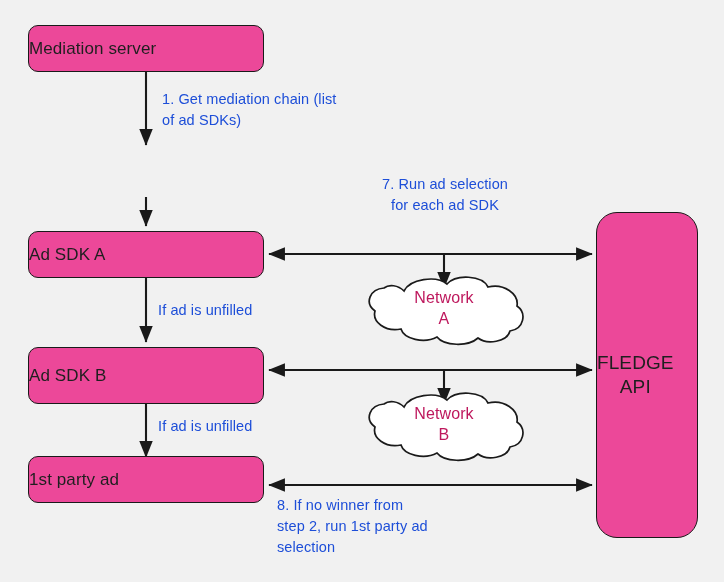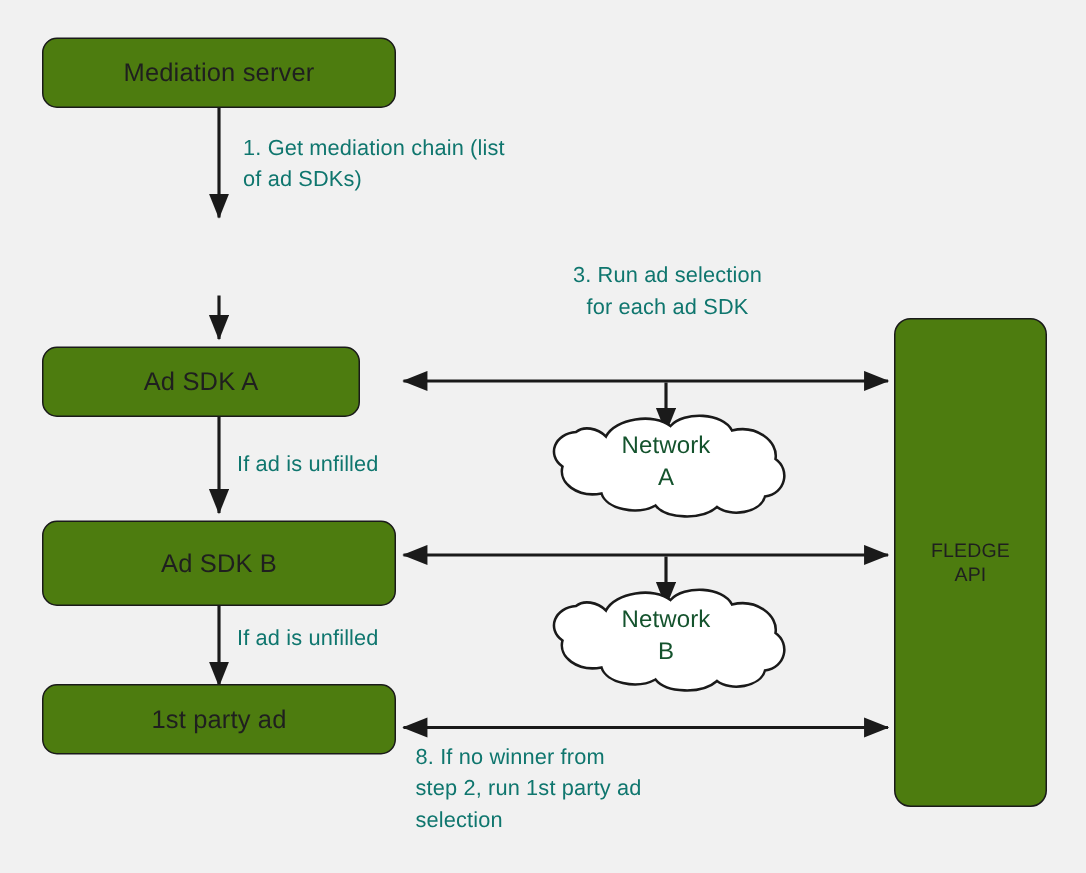--- a/index.html
+++ b/index.html
@@ -23,57 +23,57 @@
     position: absolute;
     left: 0;
     top: 0;
     width: 724px;
     height: 582px;
   }
   
   .node-box {
     position: absolute;
     box-sizing: border-box;
-    background: #4d7c0f;
+    background: #ec4899;
     border: 1.6px solid #1a1a1a;
     border-radius: 10px;
     display: flex;
     align-items: center;
-    justify-content: center;
+    justify-content: flex-start;
     text-align: center;
     color: #1f1f1f;
     font-size: 17px;
     line-height: 1.25;
     letter-spacing: 0.1px;
   }
   .node-box.tall {
-    border-radius: 11px;
-    font-size: 13px;
+    border-radius: 21px;
+    font-size: 19px;
   }
   .node-label {
     display: block;
     white-space: pre-line;
   }
   
   .edge-label {
     position: absolute;
-    color: #0f766e;
+    color: #1d4ed8;
     font-size: 14.5px;
     line-height: 1.45;
     white-space: pre-line;
     letter-spacing: 0.1px;
   }
   .edge-label.center {
     text-align: center;
   }
   
   .cloud-label {
     position: absolute;
     text-align: center;
-    color: #14532d;
+    color: #be185d;
     font-size: 16px;
     line-height: 1.3;
     white-space: pre-line;
     letter-spacing: 0.1px;
   }
 </style>
 </head>
 <body>
 
 <div id="diagram-root">
@@ -133,21 +133,21 @@
                C 364 419, 370 405, 384 404
                C 389 400, 398 401, 404 407 Z"></path>
     </g>
   </svg>
 
   <div class="node-box" style="left:28px; top:25px; width:236px; height:47px;">
     <span class="node-label">Mediation server</span>
   </div>
 
 
-  <div class="node-box" style="left:28px; top:231px; width:212px; height:47px;">
+  <div class="node-box" style="left:28px; top:231px; width:236px; height:47px;">
     <span class="node-label">Ad SDK A</span>
   </div>
 
   <div class="node-box" style="left:28px; top:347px; width:236px; height:57px;">
     <span class="node-label">Ad SDK B</span>
   </div>
 
   <div class="node-box" style="left:28px; top:456px; width:236px; height:47px;">
     <span class="node-label">1st party ad</span>
   </div>
@@ -159,21 +159,21 @@
 
   <div class="cloud-label" style="left:372px; top:288px; width:144px;">Network
 A</div>
 
   <div class="cloud-label" style="left:372px; top:404px; width:144px;">Network
 B</div>
 
   <div class="edge-label" style="left:162px; top:89px; width:225px;">1. Get mediation chain (list
 of ad SDKs)</div>
 
-  <div class="edge-label center" style="left:355px; top:174px; width:180px;">3. Run ad selection
+  <div class="edge-label center" style="left:355px; top:174px; width:180px;">7. Run ad selection
 for each ad SDK</div>
 
   <div class="edge-label" style="left:158px; top:300px; width:160px;">If ad is unfilled</div>
 
   <div class="edge-label" style="left:158px; top:416px; width:160px;">If ad is unfilled</div>
 
   <div class="edge-label" style="left:277px; top:495px; width:215px;">8. If no winner from
 step 2, run 1st party ad
 selection</div>
 

